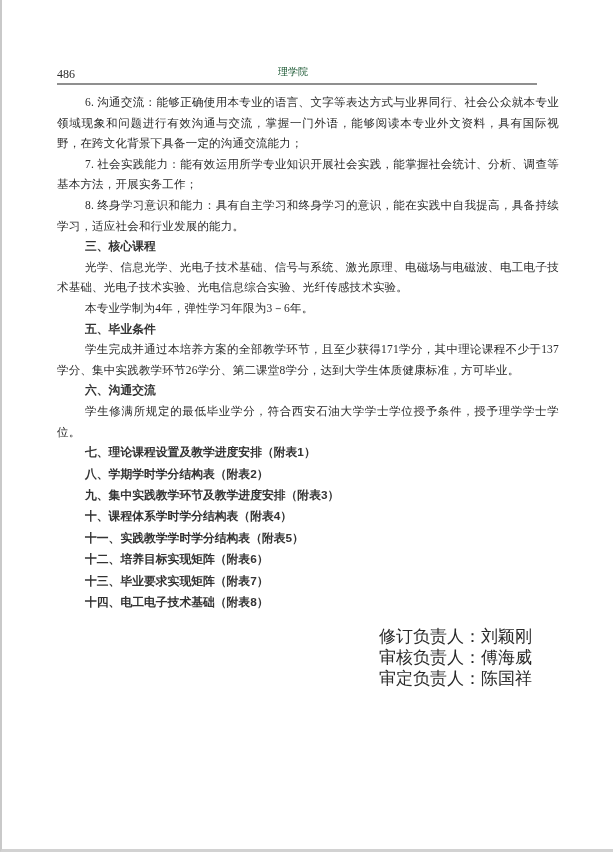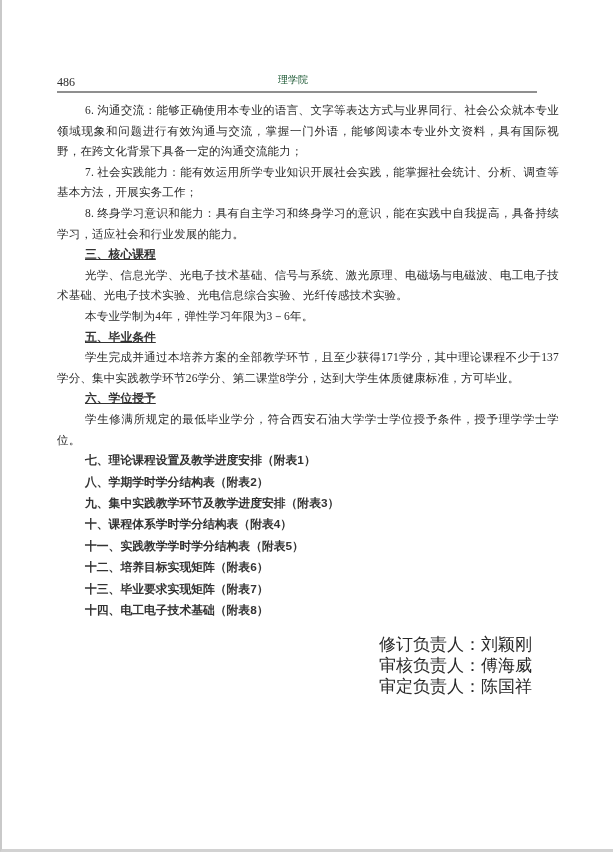--- a/index.html
+++ b/index.html
@@ -22,21 +22,20 @@
   .content {
     padding: 64px 56px 0 55px;
   }
   
   .running-header {
     position: relative;
     width: 480px;          
     border-bottom: 2px solid #8f8f8f;
     padding-bottom: 3px;
     height: 16px;
-    margin-top: 8px;
   }
   .page-number {
     font-size: 12px;
     line-height: 16px;
     color: #2a2a2a;
   }
   .running-title {
     position: absolute;
     left: 0;
     right: 8px;
@@ -61,21 +60,20 @@
     color: #2a2a2a;
   }
   .sec-heading {
     margin: 0;
     padding-left: 28px;
     font-family: "Liberation Sans", "DejaVu Sans", sans-serif;
     font-weight: 700;
     font-size: 11.8px;
     line-height: 20.6px;
     color: #333333;
-    text-decoration: underline;
   }
   .appendix {
     margin: 0;
     padding: 0;
     list-style: none;
   }
   .appendix li {
     padding-left: 28px;
     font-family: "Liberation Sans", "DejaVu Sans", sans-serif;
     font-weight: 700;
@@ -114,21 +112,21 @@
       <p class="para">8. 终身学习意识和能力：具有自主学习和终身学习的意识，能在实践中自我提高，具备持续学习，适应社会和行业发展的能力。</p>
 
       <h3 class="sec-heading">三、核心课程</h3>
       <p class="para">光学、信息光学、光电子技术基础、信号与系统、激光原理、电磁场与电磁波、电工电子技术基础、光电子技术实验、光电信息综合实验、光纤传感技术实验。</p>
 
       <p class="para">本专业学制为4年，弹性学习年限为3－6年。</p>
 
       <h3 class="sec-heading">五、毕业条件</h3>
       <p class="para">学生完成并通过本培养方案的全部教学环节，且至少获得171学分，其中理论课程不少于137学分、集中实践教学环节26学分、第二课堂8学分，达到大学生体质健康标准，方可毕业。</p>
 
-      <h3 class="sec-heading">六、学位授予</h3>
+      <h3 class="sec-heading">六、沟通交流</h3>
       <p class="para">学生修满所规定的最低毕业学分，符合西安石油大学学士学位授予条件，授予理学学士学位。</p>
 
       <ul class="appendix">
         <li>七、理论课程设置及教学进度安排（附表1）</li>
         <li>八、学期学时学分结构表（附表2）</li>
         <li>九、集中实践教学环节及教学进度安排（附表3）</li>
         <li>十、课程体系学时学分结构表（附表4）</li>
         <li>十一、实践教学学时学分结构表（附表5）</li>
         <li>十二、培养目标实现矩阵（附表6）</li>
         <li>十三、毕业要求实现矩阵（附表7）</li>

